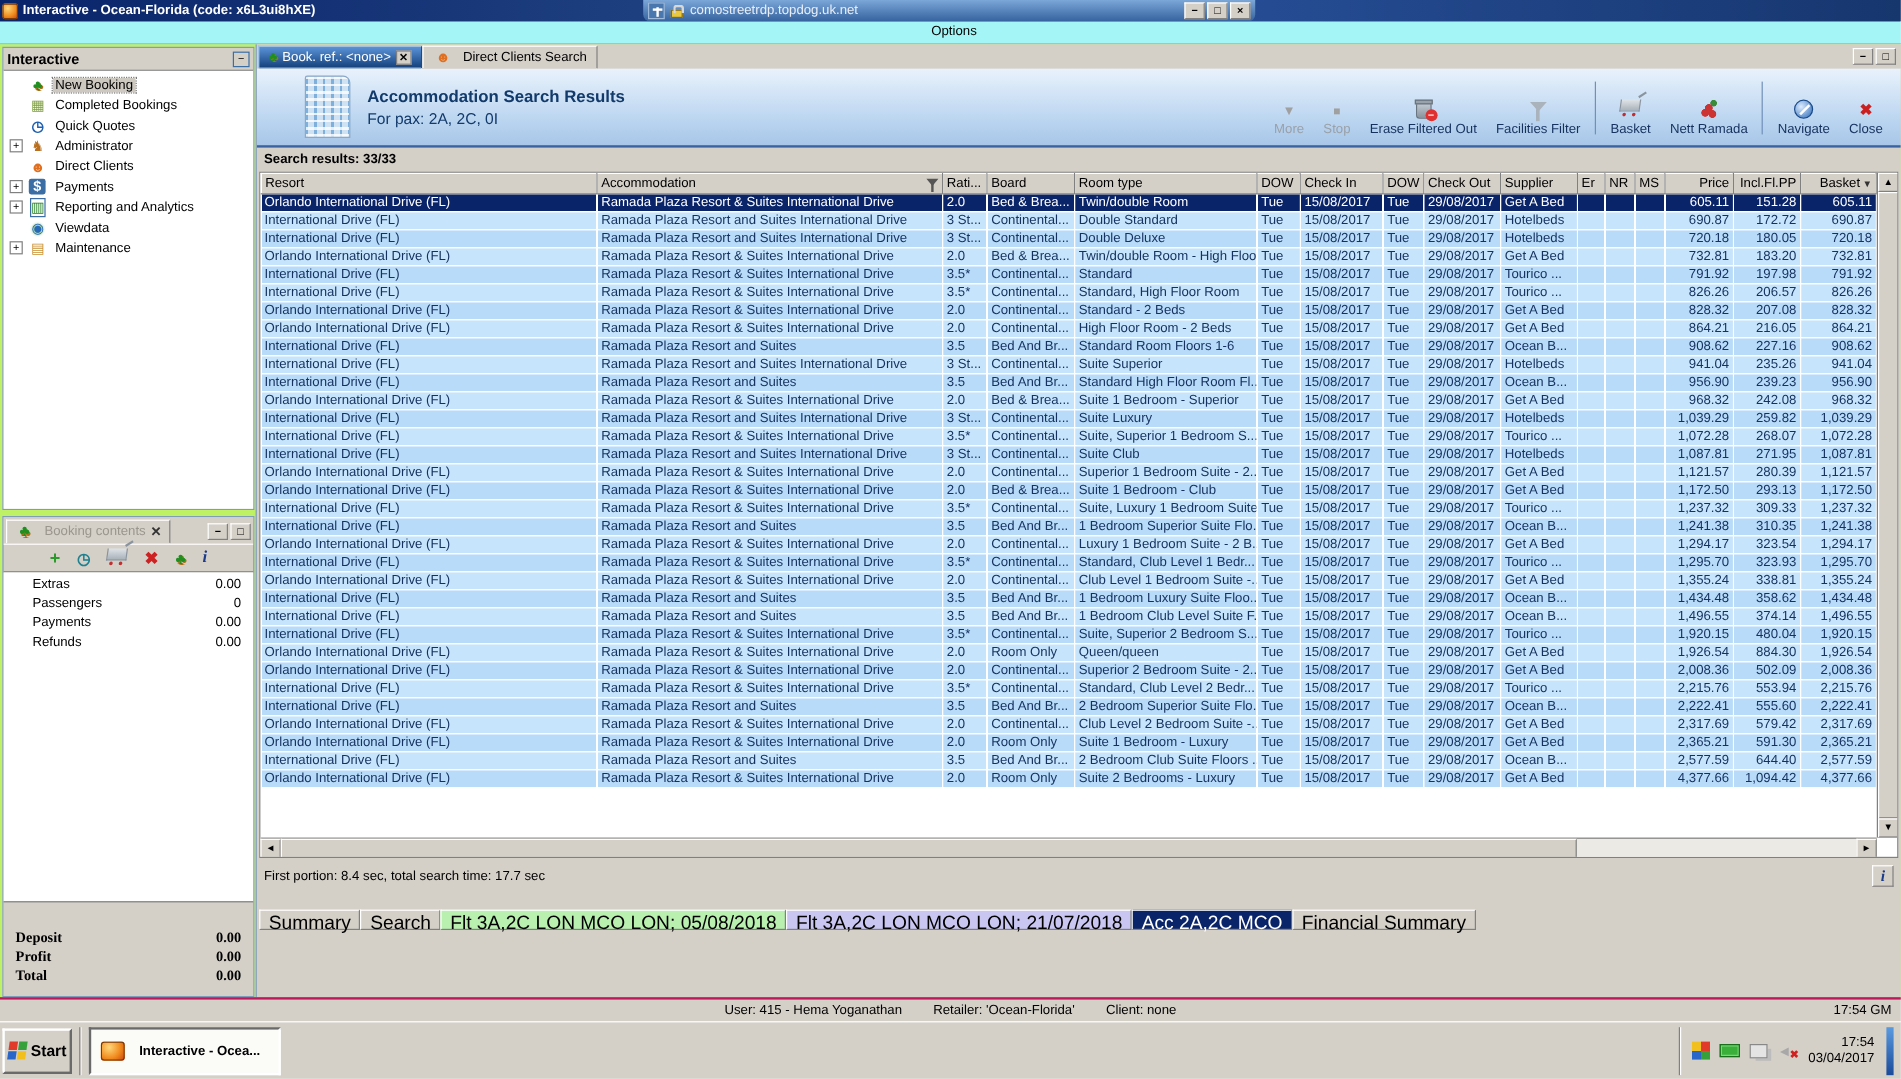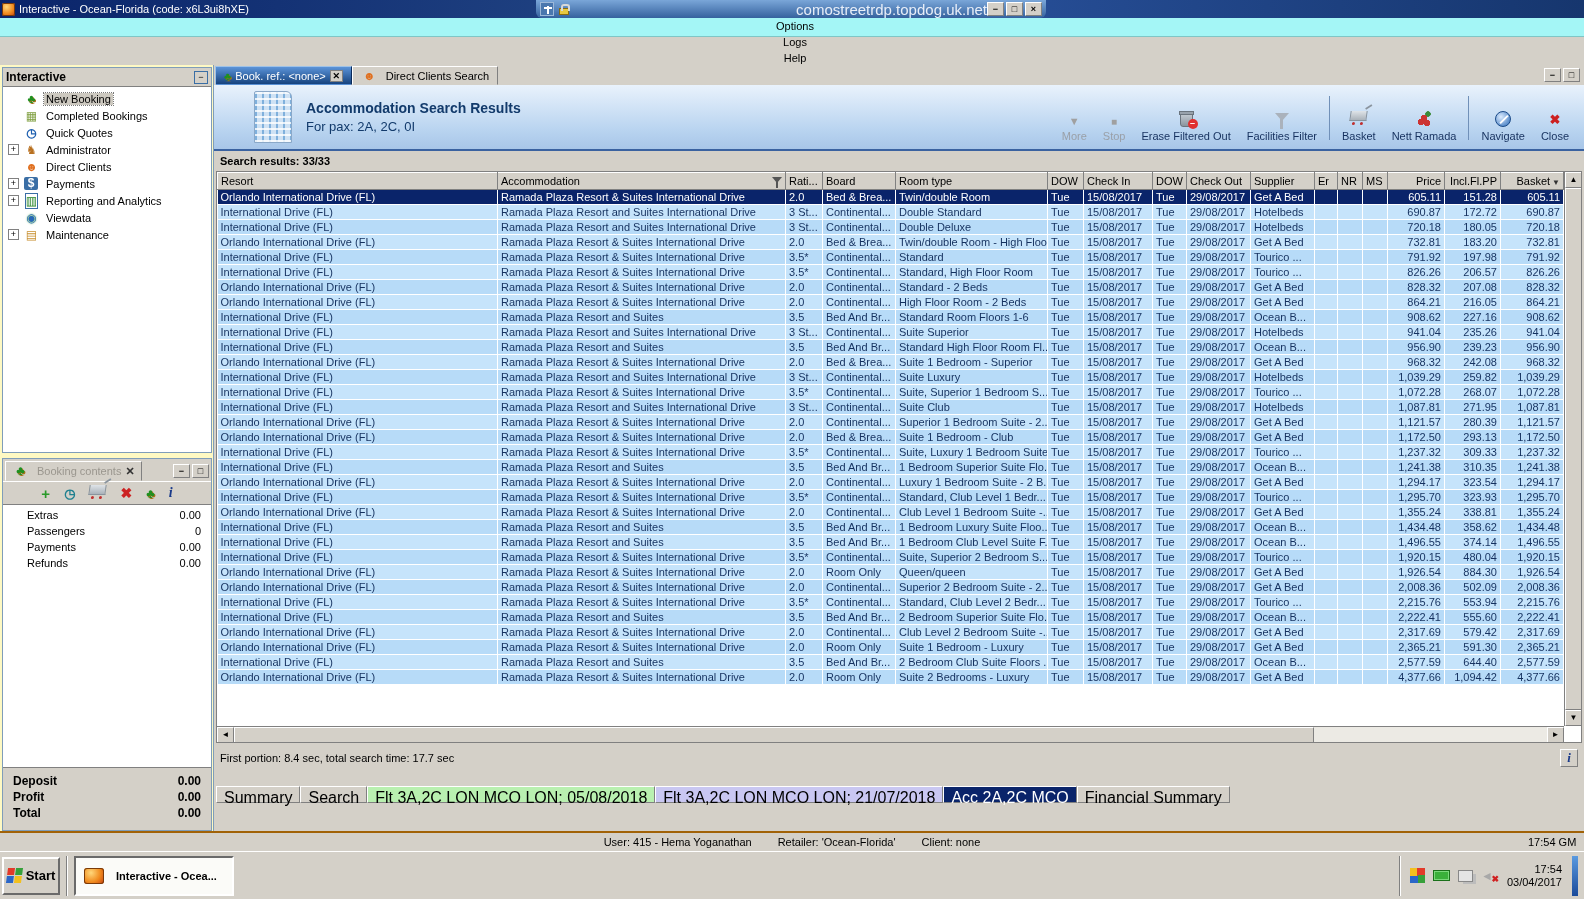--- a/index.html
+++ b/index.html
@@ -7,43 +7,43 @@
   body { font-family:"Liberation Sans", sans-serif; font-size:11px; background:#d4d0c8; color:#000; }
 
   .app { position:fixed; inset:0; }
 
   
   .titlebar { position:absolute; top:0; left:0; right:0; height:18px;
     background:linear-gradient(90deg,#0a246a,#1e4080 35%,#28509a 60%,#16366e);
     display:flex; align-items:center; padding-left:2px; color:#fff; }
   .app-ic { width:13px; height:13px; margin-right:4px; border-radius:2px;
     background:radial-gradient(circle at 35% 30%,#ffd77a,#f08a1d 55%,#c23c12); box-shadow:0 0 0 1px #7a3a08 inset; }
-  .titlebar .title { font-weight:normal; font-size:11px; white-space:nowrap; }
+  .titlebar .title { font-weight:bold; font-size:11px; white-space:nowrap; }
   .rdp { position:absolute; left:536px; width:510px; top:0; height:18px;
     background:linear-gradient(#7aa6d8,#35629e); border-radius:0 0 6px 6px;
     display:flex; align-items:center; padding:0 4px; color:#fff; }
   .rdp-btn-ic { width:14px; height:14px; background:#4a77ae; border:1px solid #9db8d8; margin-right:3px;
     display:inline-block; position:relative; }
   .pin-ic { background:linear-gradient(#fff,#fff) 6px 3px/2px 8px no-repeat,
             linear-gradient(#fff,#fff) 3px 4px/8px 2px no-repeat,#4a77ae; }
   .lock-ic { width:10px; height:7px; background:#e8c840; border:1px solid #8a6a10; margin:4px 6px 0 2px; position:relative; }
   .lock-ic::before { content:""; position:absolute; top:-5px; left:1px; width:5px; height:5px;
     border:2px solid #d8d8d8; border-bottom:none; border-radius:3px 3px 0 0; }
-  .rdp-host { flex:1; text-align:right; font-size:15px; color:#e8eef8; }
+  .rdp-host { flex:1; text-align:left; font-size:11px; color:#e8eef8; }
   .rdp-btns { display:flex; gap:2px; }
   .wbtn { width:17px; height:14px; background:#d4d0c8; border:1px solid; border-color:#fff #808080 #808080 #fff;
     color:#000; font-size:9px; line-height:12px; text-align:center; font-weight:bold; }
 
   
   .menubar { position:absolute; top:18px; left:0; right:0; height:19px; background:#a4f6f6;
     display:flex; align-items:center; padding-left:6px; gap:0; border-bottom:1px solid #7fc6c6;flex-direction:column; }
   .menu-item { padding:2px 9px; }
 
   
-  .content { position:absolute; top:37px; left:0; right:0; bottom:68px; background:#fef9c3; display:flex;margin-top:28px; }
+  .content { position:absolute; top:37px; left:0; right:0; bottom:68px; background:#bef264; display:flex; }
 
   
   .leftcol { width:213px; display:flex; flex-direction:column; padding:2px 1px 0 2px; }
   .panel { background:#d4d0c8; border:1px solid #7f9db9; }
   .interactive-panel { height:386px; display:flex; flex-direction:column; margin-bottom:5px; }
   .p-hdr { height:18px; display:flex; align-items:center; justify-content:space-between; padding:0 3px; background:#d4d0c8; }
   .p-hdr .p-title { font-weight:bold; font-size:12px; }
   .collapse-btn { width:14px; height:13px; background:#d4d0c8; border:1px solid #3a6ea5; font-size:9px;
     line-height:11px; text-align:center; }
   .tree { flex:1; background:#fff; border-top:1px solid #808080; overflow:hidden; padding-top:3px; }
@@ -77,21 +77,21 @@
   .bp-toolbar { height:24px; display:flex; align-items:center; justify-content:center; gap:14px;
     border-top:1px solid #fff; border-bottom:1px solid #808080; }
   .bic { font-size:13px; font-weight:bold; }
   .add-icon { color:#2a9a2a; font-size:15px; }
   .clock2-icon { color:#1f8090; }
   .delete-icon { color:#cc2222; font-size:14px; }
   .palm2-icon { color:#1f9020; text-shadow:1px 1px 0 #a87018; }
   .info-icon { color:#1a3a8a; font-family:"Liberation Serif",serif; font-style:italic; font-size:14px; }
   .bp-list { flex:1; background:#fff; padding-top:4px; }
   .bc-row { height:16px; display:flex; justify-content:space-between; padding:0 10px 0 24px; }
-  .bp-summary { background:#d4d0c8; border-top:1px solid #808080; padding:6px 10px 8px 10px; }
+  .bp-summary { background:#d4d0c8; border-top:1px solid #808080; padding:22px 10px 8px 10px;font-family:Liberation Serif, serif; }
   .sm-row { display:flex; justify-content:space-between; font-weight:bold; font-size:12px; height:16px; }
 
   
   .mainpanel { flex:1; display:flex; flex-direction:column; border-left:1px solid #7f9db9; background:#d4d0c8; overflow:hidden; }
   .tabstrip { height:20px; display:flex; align-items:flex-end; background:#d4d0c8; padding:1px 2px 0 1px; position:relative; }
   .mtab { height:19px; display:flex; align-items:center; gap:4px; padding:0 8px; background:#d4d0c8;
     border:1px solid; border-color:#fff #808080 transparent #fff; font-size:11px; }
   .mtab.active { background:linear-gradient(#5b93d8,#16437e); color:#fff; border-color:#9ec2e8 #0a2a5a transparent #9ec2e8; }
   .mtab .x { background:#d4d0c8; color:#000; width:13px; height:12px; line-height:11px; text-align:center;
     border:1px solid #808080; font-size:9px; font-weight:bold; }
@@ -174,21 +174,21 @@
 
   .bottomtabs { height:17px; margin:16px 2px 0 2px; display:flex; align-items:flex-start; }
   .btab { height:17px; padding:2px 7px 0 7px; background:#d4d0c8; border:1px solid; border-color:#fff #808080 #808080 #fff;
     white-space:nowrap; font-size:16px; }
   .btab.green { background:#b9f0b0;text-align:right; }
   .btab.lavender { background:#c9c7f2; }
   .btab.navy { background:#0a246a; color:#fff; }
 
   
   .statusbar { position:absolute; left:0; right:0; bottom:48px; height:20px; background:#d4d0c8;
-    border-top:2px solid #a16207; display:flex; align-items:center; justify-content:center; gap:26px; }
+    border-top:2px solid #be185d; display:flex; align-items:center; justify-content:center; gap:26px; }
   .sb-time { position:absolute; right:0; width:56px; overflow:hidden; white-space:nowrap; text-align:left; }
 
   
   .taskbar { position:absolute; left:0; right:0; bottom:0; height:48px; background:#d4d0c8; border-top:1px solid #fff;
     display:flex; align-items:center; padding:0 2px; }
   .startbtn { width:58px; height:38px; background:#d4d0c8; border:2px solid; border-color:#fff #6a6a6a #6a6a6a #fff;
     display:flex; align-items:center; justify-content:center; gap:4px; font-weight:bold; font-size:13px; }
   .winlogo { display:grid; grid-template:7px 7px / 7px 7px; gap:1px; transform:skewX(-8deg); }
   .winlogo i:nth-child(1){background:#e23a2a;} .winlogo i:nth-child(2){background:#36a03a;}
   .winlogo i:nth-child(3){background:#2a66c8;} .winlogo i:nth-child(4){background:#f2c01e;}

